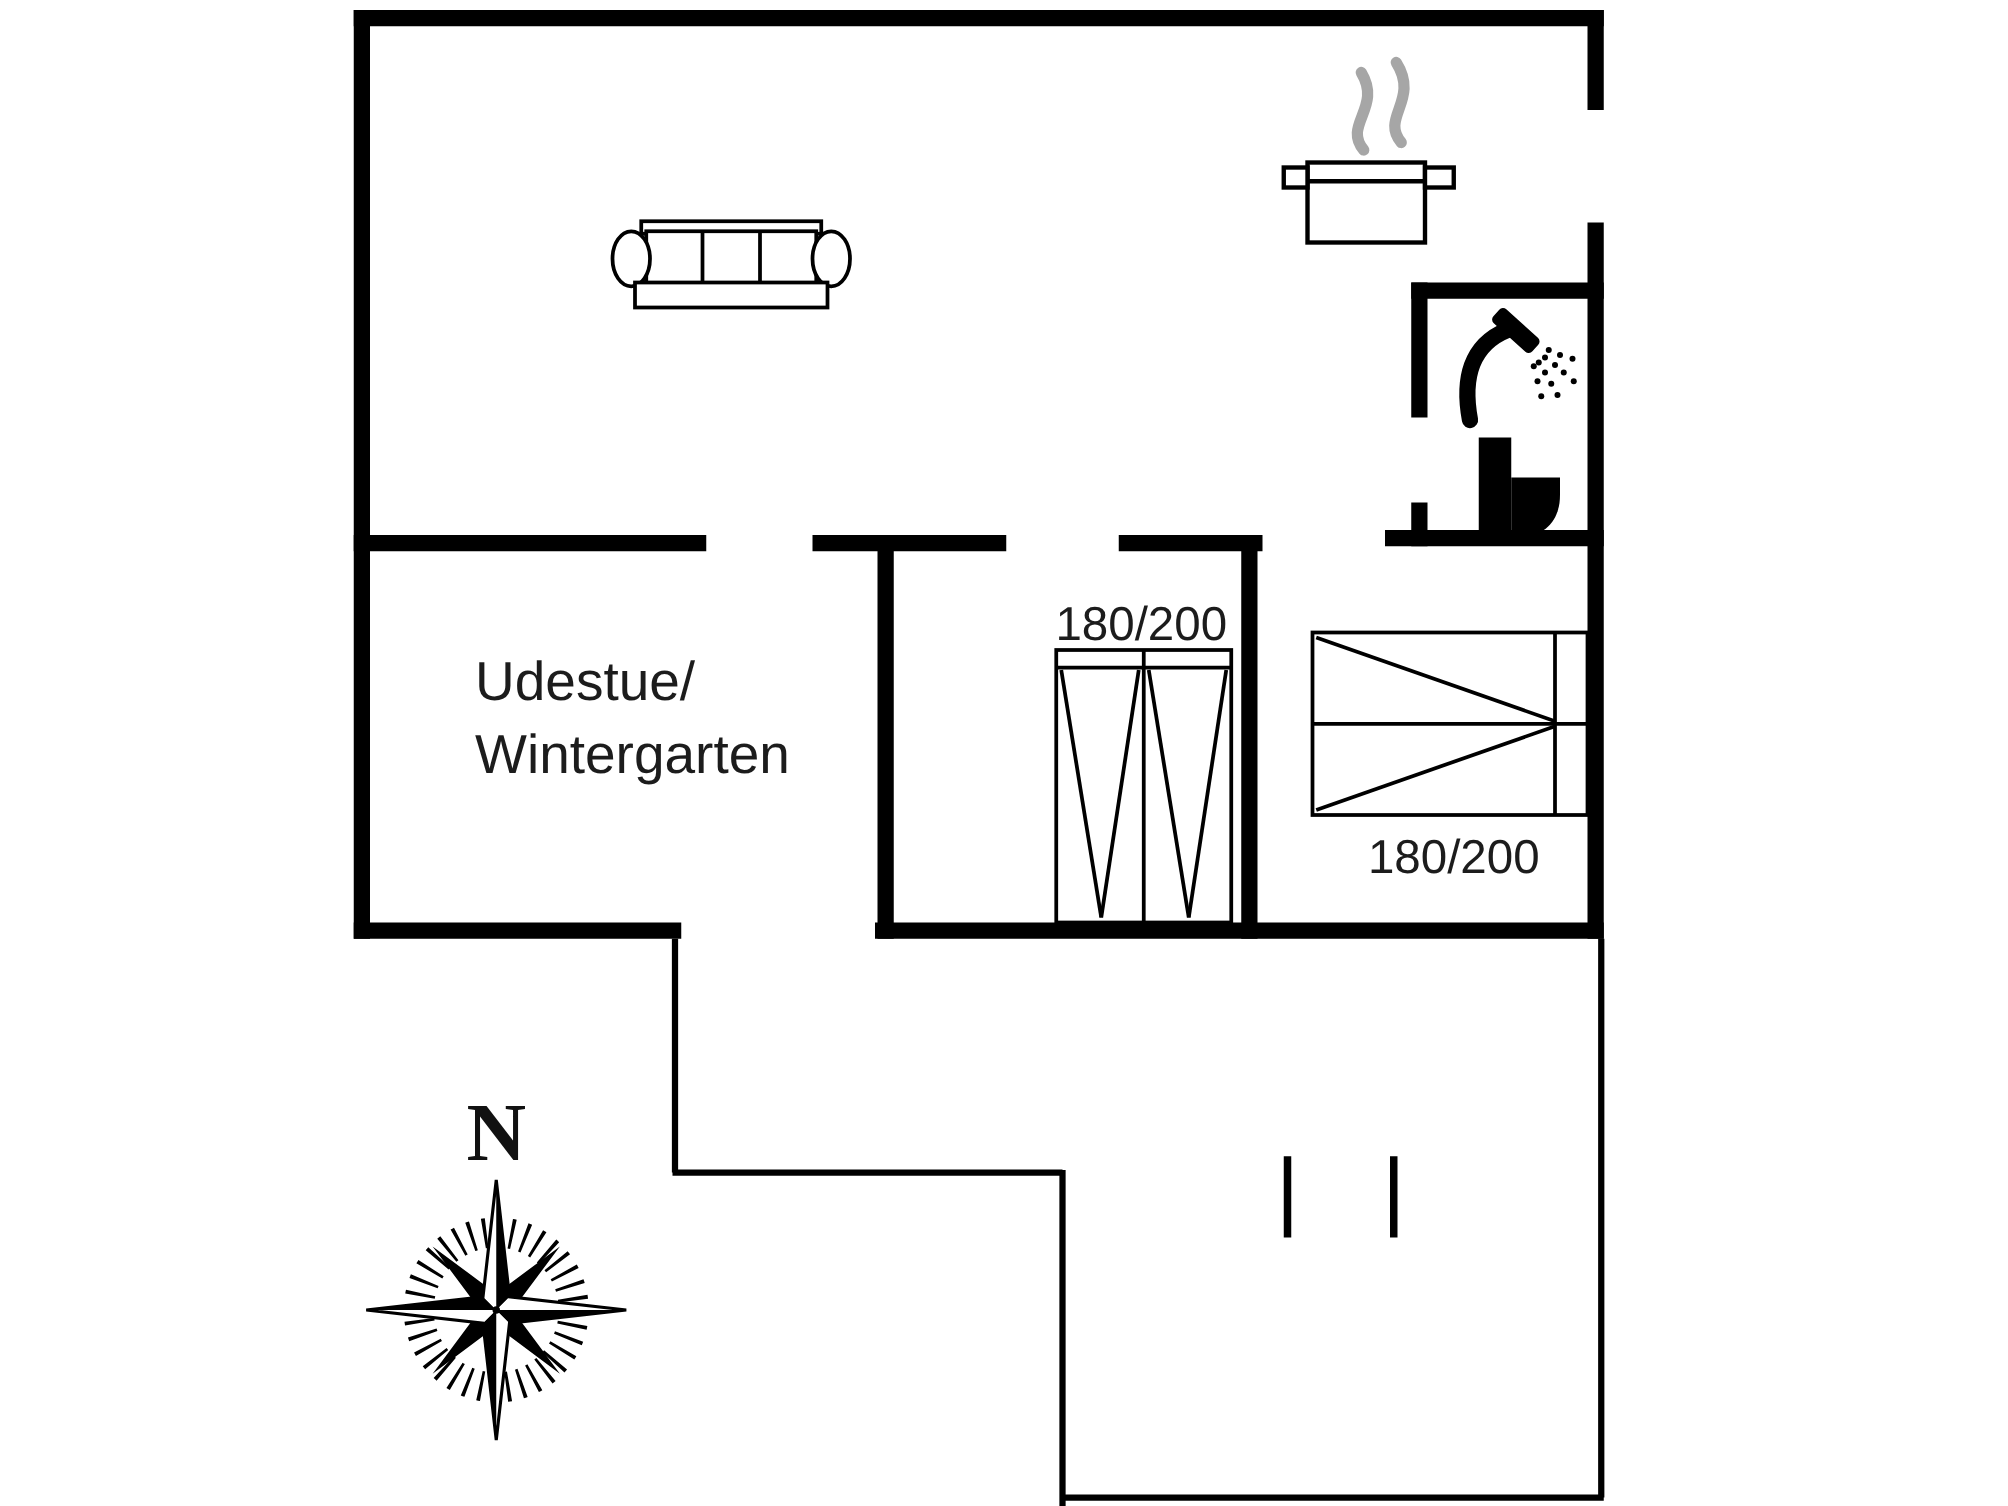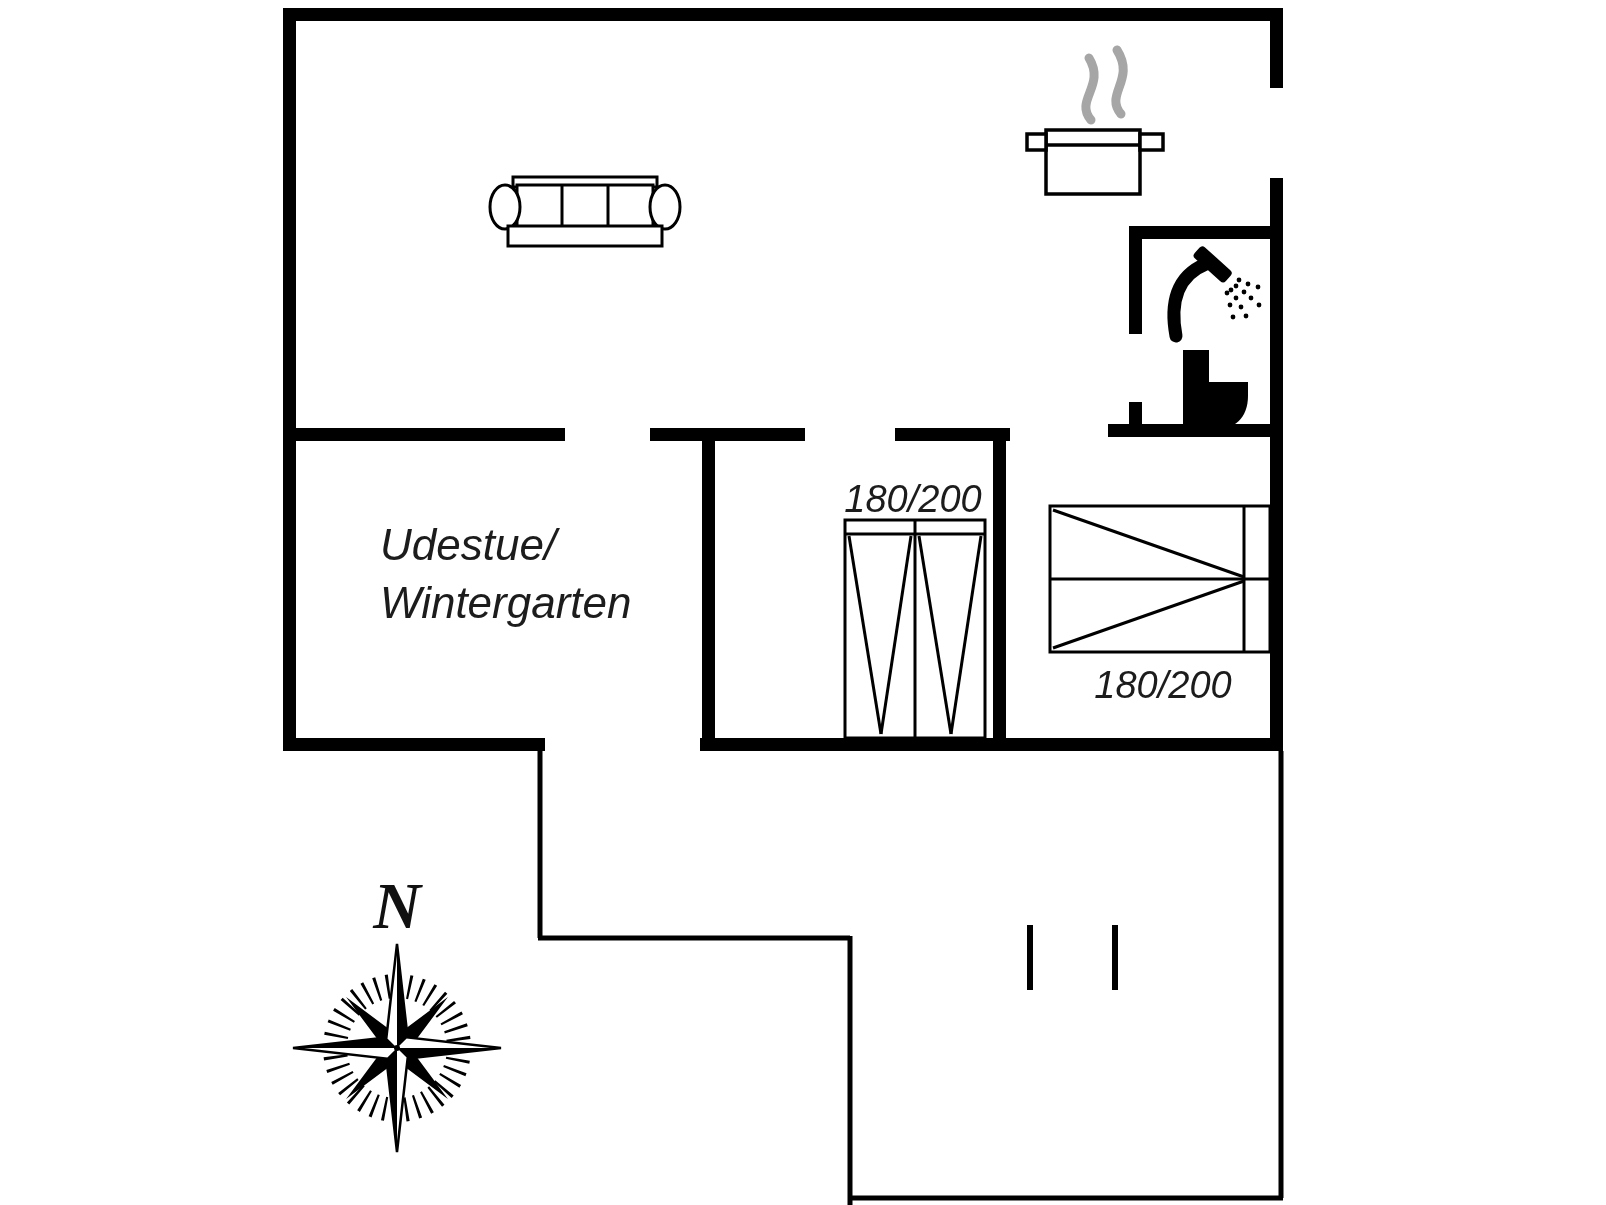--- a/index.html
+++ b/index.html
@@ -1,20 +1,20 @@
 <!DOCTYPE html>
 <html><head>
 <meta charset="utf-8">
 <style>
   html,body{
     margin:0;padding:0;background:#ffffff;
     width:1606px;height:1205px;overflow:hidden;
     font-family:"Liberation Sans", sans-serif;
   }
-  .stage{position:relative;width:1606px;height:1205px;background:#ffffff;font-style:italic;}
+  .stage{position:relative;width:1606px;height:1205px;background:#ffffff;}
   svg{display:block;}
   .wall{fill:#000000;stroke:none;}
   .thin-line{stroke:#000000;stroke-width:5;fill:none;}
   .tick-line{stroke:#000000;stroke-width:6;fill:none;}
   .furniture{stroke:#000000;stroke-width:3;fill:#ffffff;}
   .furniture-thick{stroke:#000000;stroke-width:3.5;fill:#ffffff;}
   .bed-line{stroke:#000000;stroke-width:3;fill:none;}
   .solid-black{fill:#000000;stroke:none;}
   .steam{fill:none;stroke-width:9;stroke-linecap:round;}
   .room-label{font-family:"Liberation Sans", sans-serif;font-size:44px;fill:#1c1c1c;}

